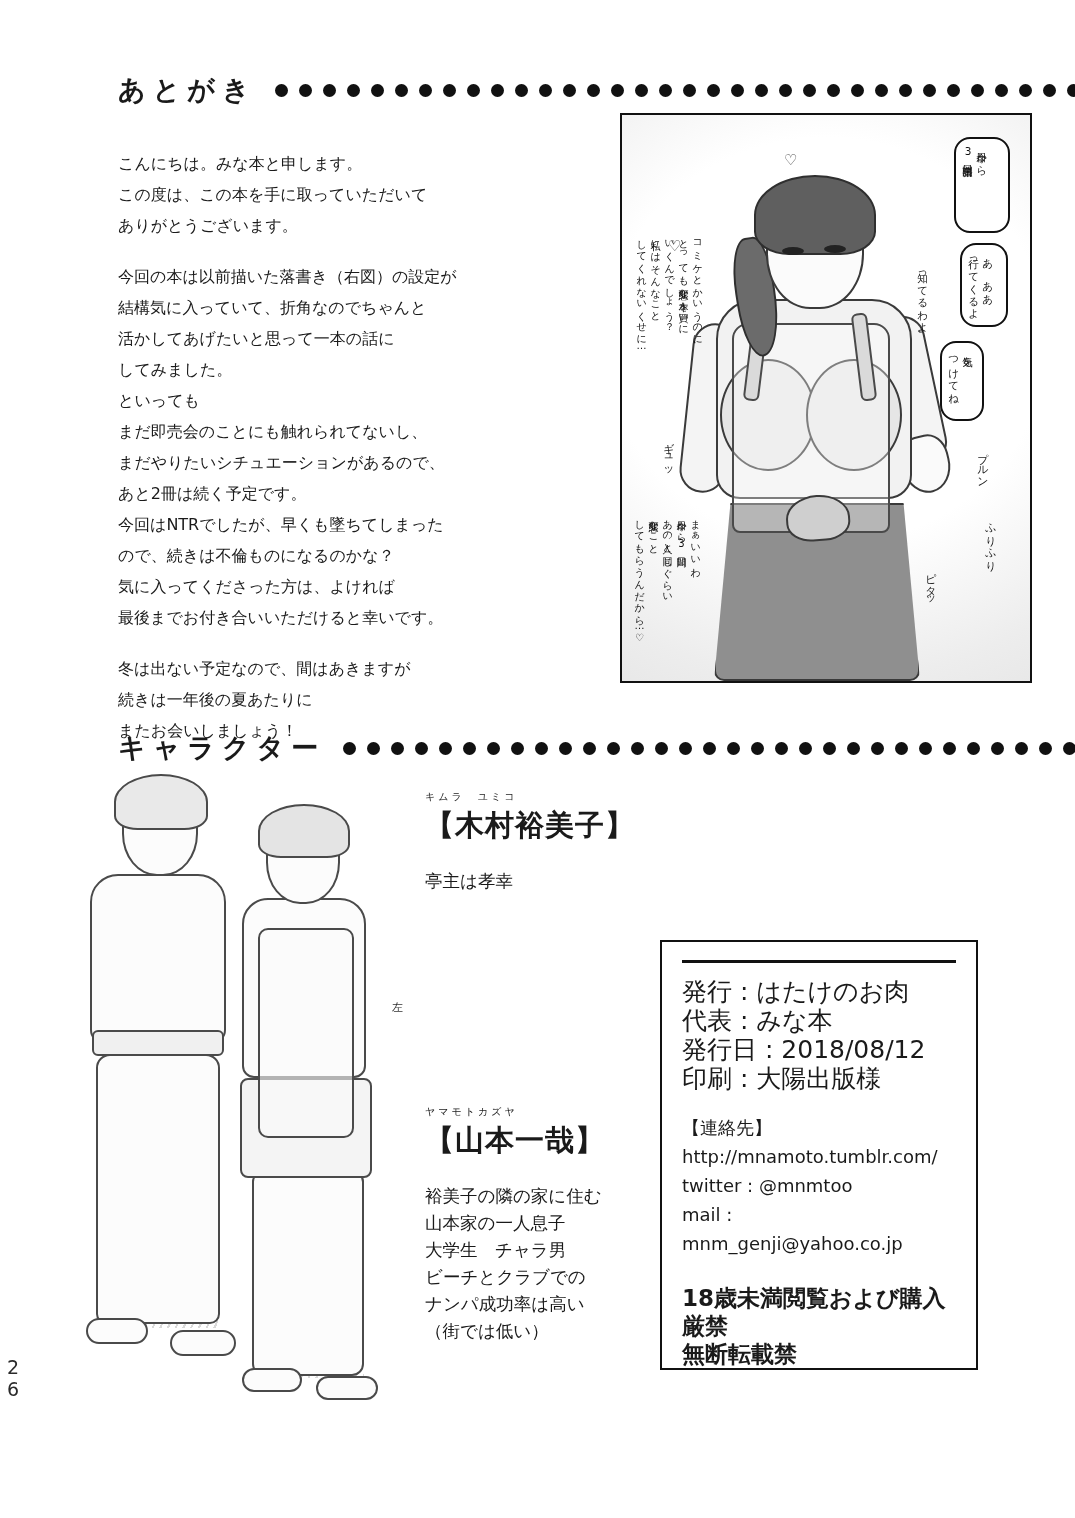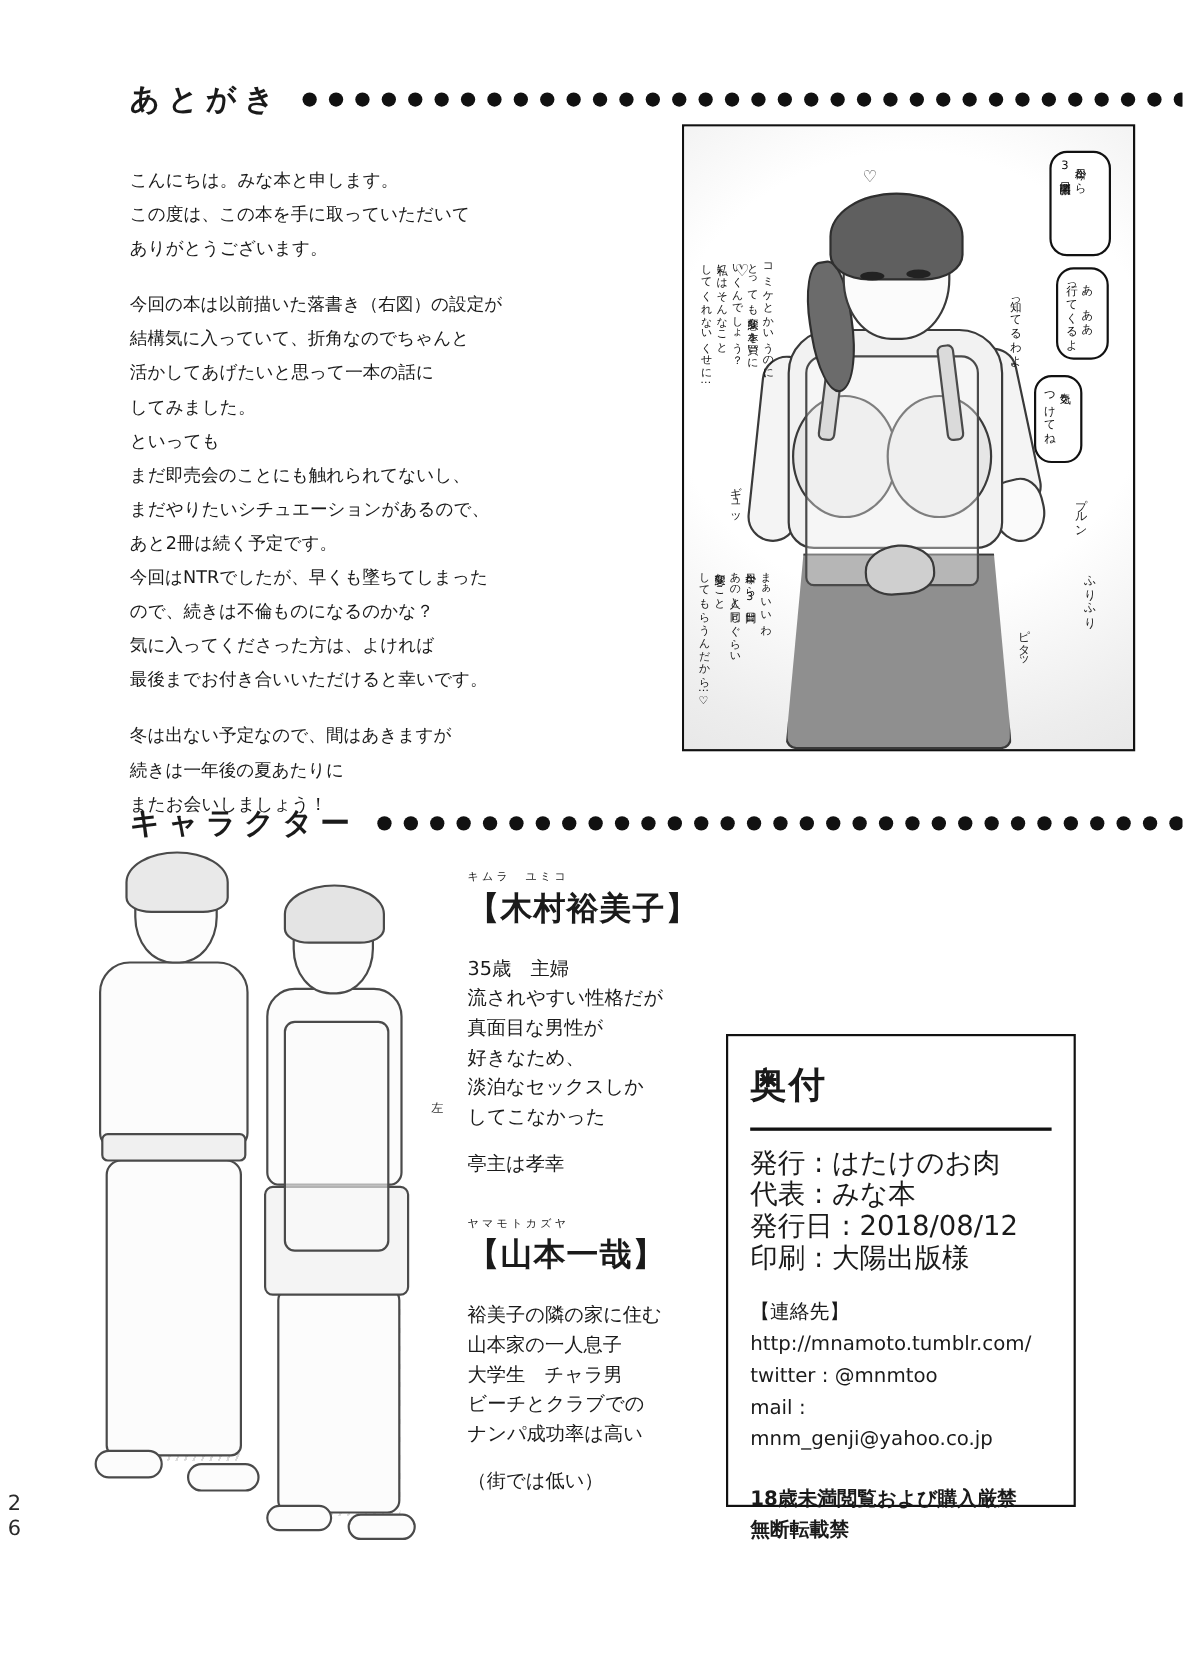--- a/index.html
+++ b/index.html
@@ -239,21 +239,21 @@
   }
   #colophon .cp-title {
     font-size: 33px; font-weight: bold; letter-spacing: 2px; margin: 4px 0 16px 0;
   }
   #colophon .cp-rule {
     height: 3px; background: #111; margin: 0 0 14px 0;
   }
   #colophon .cp-line { font-size: 25px; line-height: 29px; }
   #colophon .cp-section { margin-top: 20px; }
   #colophon .cp-contact { font-size: 18px; line-height: 29px; }
-  #colophon .cp-warn { margin-top: 26px; font-size: 18px; font-weight: bold; line-height: 28px; }
+  #colophon .cp-warn { margin-top: 26px; font-size: 23px; font-weight: bold; line-height: 28px; }
 
   
   #page-number {
     position: absolute;
     left: 2px; bottom: 118px;
     font-size: 19px;
     color: #2a2a2a;
     writing-mode: vertical-rl;
     text-orientation: upright;
     font-family: "DejaVu Sans", sans-serif;
@@ -435,42 +435,35 @@
   <div class="p-out fem-hair"></div>
   <div class="p-out fem-footl"></div>
   <div class="p-out fem-footr"></div>
 
   <div class="tiny-label" style="left:330px; top:222px;">左</div>
 </div>
 
 <div class="char-block" id="char-1">
   <div class="char-kana">キムラ　ユミコ</div>
   <div class="char-name">【木村裕美子】</div>
-  <div class="char-desc">35歳　主婦
-流されやすい性格だが
-真面目な男性が
-好きなため、
-淡泊なセックスしか
-してこなかった</div>
   <div class="char-desc" style="margin-top:16px;">亭主は孝幸</div>
 </div>
 
 <div class="char-block" id="char-2">
   <div class="char-kana">ヤマモトカズヤ</div>
   <div class="char-name">【山本一哉】</div>
   <div class="char-desc">裕美子の隣の家に住む
 山本家の一人息子
 大学生　チャラ男
 ビーチとクラブでの
 ナンパ成功率は高い</div>
-  <div class="char-desc" style="margin-top:16px;">（街では低い）</div>
+  <div class="char-desc" style="">（街では低い）</div>
 </div>
 
 <div id="colophon">
-  <div class="cp-title">奥付</div>
   <div class="cp-rule"></div>
   <div class="cp-line">発行 : はたけのお肉</div>
   <div class="cp-line">代表 : みな本</div>
   <div class="cp-line">発行日 : 2018/08/12</div>
   <div class="cp-line">印刷 : 大陽出版様</div>
 
   <div class="cp-section">
     <div class="cp-contact">【連絡先】</div>
     <div class="cp-contact">http://mnamoto.tumblr.com/</div>
     <div class="cp-contact">twitter : @mnmtoo</div>

